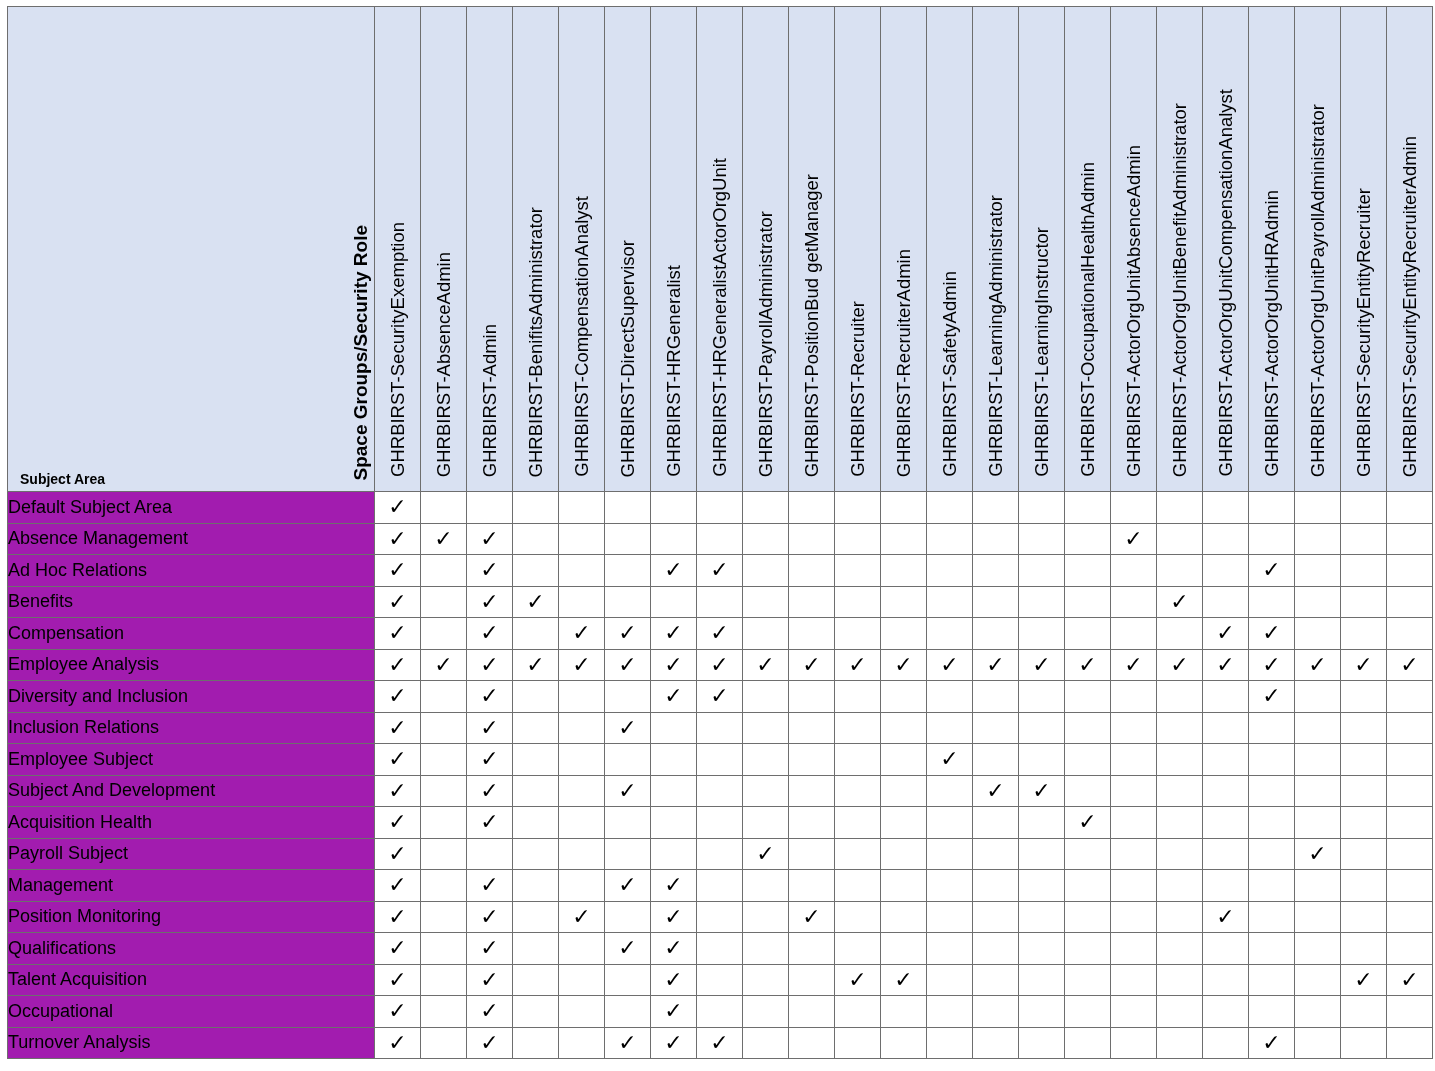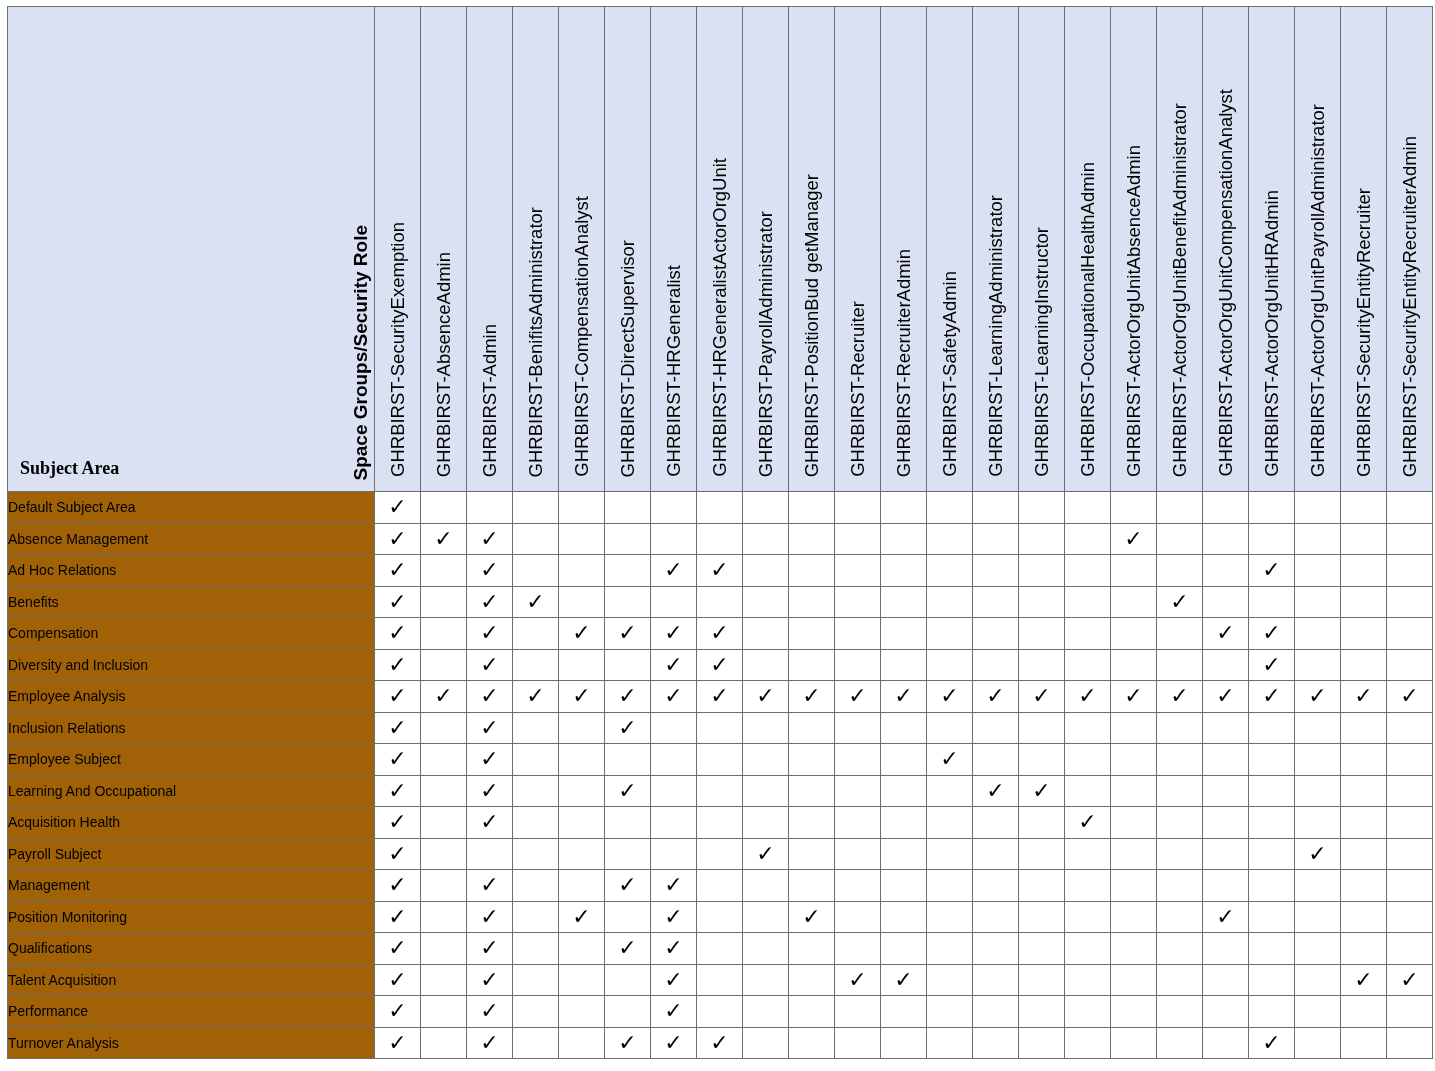--- a/index.html
+++ b/index.html
@@ -12,37 +12,37 @@
   }
   table.matrix td, table.matrix th {
     border: 1.5px solid #6e6e6e; padding: 0; box-sizing: border-box;
   }
   col.c-subject { width: 367px; }
   col.c-role { width: 46px; }
   tr.head-row { height: 485px; }
   tr.head-row th { background: #d9e1f2; vertical-align: bottom; position: relative; font-weight: normal; }
   th.corner { text-align: left; }
   .corner-subject {
-    position: absolute; left: 12px; bottom: 12px;
-    font-weight: bold; font-size: 18px; font-family: Liberation Serif, serif;
+    position: absolute; left: 12px; bottom: 4px;
+    font-weight: bold; font-size: 14px;
   }
   .corner-roles {
     position: absolute; right: 2px; bottom: 10px;
     writing-mode: vertical-rl; transform: rotate(180deg);
     font-weight: bold; font-size: 19px; white-space: nowrap;
   }
   .role-label {
     display: inline-block;
     writing-mode: vertical-rl; transform: rotate(180deg);
     font-size: 18.5px; white-space: nowrap; line-height: 44px;
     margin-bottom: 10px;
   }
   tr.body-row { height: 31.5px; }
   td.subject-cell {
-    background: #a16207; font-size: 14px; padding-left: 12px; white-space: nowrap;
+    background: #a21caf; font-size: 18px; padding-left: 12px; white-space: nowrap;
     vertical-align: middle;
   }
   td.check-cell {
     background: #ffffff; text-align: center; vertical-align: middle;
     font-size: 22px; font-weight: bold; line-height: 1;
   }
 </style>
 </head>
 <body>
 
@@ -229,20 +229,46 @@
         <td class="check-cell"></td>
         <td class="check-cell"></td>
         <td class="check-cell"></td>
         <td class="check-cell"><span>✓</span></td>
         <td class="check-cell"><span>✓</span></td>
         <td class="check-cell"></td>
         <td class="check-cell"></td>
         <td class="check-cell"></td>
       </tr>
       <tr class="body-row">
+        <td class="subject-cell">Employee Analysis</td>
+        <td class="check-cell"><span>✓</span></td>
+        <td class="check-cell"><span>✓</span></td>
+        <td class="check-cell"><span>✓</span></td>
+        <td class="check-cell"><span>✓</span></td>
+        <td class="check-cell"><span>✓</span></td>
+        <td class="check-cell"><span>✓</span></td>
+        <td class="check-cell"><span>✓</span></td>
+        <td class="check-cell"><span>✓</span></td>
+        <td class="check-cell"><span>✓</span></td>
+        <td class="check-cell"><span>✓</span></td>
+        <td class="check-cell"><span>✓</span></td>
+        <td class="check-cell"><span>✓</span></td>
+        <td class="check-cell"><span>✓</span></td>
+        <td class="check-cell"><span>✓</span></td>
+        <td class="check-cell"><span>✓</span></td>
+        <td class="check-cell"><span>✓</span></td>
+        <td class="check-cell"><span>✓</span></td>
+        <td class="check-cell"><span>✓</span></td>
+        <td class="check-cell"><span>✓</span></td>
+        <td class="check-cell"><span>✓</span></td>
+        <td class="check-cell"><span>✓</span></td>
+        <td class="check-cell"><span>✓</span></td>
+        <td class="check-cell"><span>✓</span></td>
+      </tr>
+      <tr class="body-row">
         <td class="subject-cell">Diversity and Inclusion</td>
         <td class="check-cell"><span>✓</span></td>
         <td class="check-cell"></td>
         <td class="check-cell"><span>✓</span></td>
         <td class="check-cell"></td>
         <td class="check-cell"></td>
         <td class="check-cell"></td>
         <td class="check-cell"><span>✓</span></td>
         <td class="check-cell"><span>✓</span></td>
         <td class="check-cell"></td>
@@ -255,46 +281,20 @@
         <td class="check-cell"></td>
         <td class="check-cell"></td>
         <td class="check-cell"></td>
         <td class="check-cell"></td>
         <td class="check-cell"><span>✓</span></td>
         <td class="check-cell"></td>
         <td class="check-cell"></td>
         <td class="check-cell"></td>
       </tr>
       <tr class="body-row">
-        <td class="subject-cell">Employee Analysis</td>
-        <td class="check-cell"><span>✓</span></td>
-        <td class="check-cell"><span>✓</span></td>
-        <td class="check-cell"><span>✓</span></td>
-        <td class="check-cell"><span>✓</span></td>
-        <td class="check-cell"><span>✓</span></td>
-        <td class="check-cell"><span>✓</span></td>
-        <td class="check-cell"><span>✓</span></td>
-        <td class="check-cell"><span>✓</span></td>
-        <td class="check-cell"><span>✓</span></td>
-        <td class="check-cell"><span>✓</span></td>
-        <td class="check-cell"><span>✓</span></td>
-        <td class="check-cell"><span>✓</span></td>
-        <td class="check-cell"><span>✓</span></td>
-        <td class="check-cell"><span>✓</span></td>
-        <td class="check-cell"><span>✓</span></td>
-        <td class="check-cell"><span>✓</span></td>
-        <td class="check-cell"><span>✓</span></td>
-        <td class="check-cell"><span>✓</span></td>
-        <td class="check-cell"><span>✓</span></td>
-        <td class="check-cell"><span>✓</span></td>
-        <td class="check-cell"><span>✓</span></td>
-        <td class="check-cell"><span>✓</span></td>
-        <td class="check-cell"><span>✓</span></td>
-      </tr>
-      <tr class="body-row">
         <td class="subject-cell">Inclusion Relations</td>
         <td class="check-cell"><span>✓</span></td>
         <td class="check-cell"></td>
         <td class="check-cell"><span>✓</span></td>
         <td class="check-cell"></td>
         <td class="check-cell"></td>
         <td class="check-cell"><span>✓</span></td>
         <td class="check-cell"></td>
         <td class="check-cell"></td>
         <td class="check-cell"></td>
@@ -333,21 +333,21 @@
         <td class="check-cell"></td>
         <td class="check-cell"></td>
         <td class="check-cell"></td>
         <td class="check-cell"></td>
         <td class="check-cell"></td>
         <td class="check-cell"></td>
         <td class="check-cell"></td>
         <td class="check-cell"></td>
       </tr>
       <tr class="body-row">
-        <td class="subject-cell">Learning And Occupational</td>
+        <td class="subject-cell">Subject And Development</td>
         <td class="check-cell"><span>✓</span></td>
         <td class="check-cell"></td>
         <td class="check-cell"><span>✓</span></td>
         <td class="check-cell"></td>
         <td class="check-cell"></td>
         <td class="check-cell"><span>✓</span></td>
         <td class="check-cell"></td>
         <td class="check-cell"></td>
         <td class="check-cell"></td>
         <td class="check-cell"></td>
@@ -515,21 +515,21 @@
         <td class="check-cell"></td>
         <td class="check-cell"></td>
         <td class="check-cell"></td>
         <td class="check-cell"></td>
         <td class="check-cell"></td>
         <td class="check-cell"></td>
         <td class="check-cell"><span>✓</span></td>
         <td class="check-cell"><span>✓</span></td>
       </tr>
       <tr class="body-row">
-        <td class="subject-cell">Performance</td>
+        <td class="subject-cell">Occupational</td>
         <td class="check-cell"><span>✓</span></td>
         <td class="check-cell"></td>
         <td class="check-cell"><span>✓</span></td>
         <td class="check-cell"></td>
         <td class="check-cell"></td>
         <td class="check-cell"></td>
         <td class="check-cell"><span>✓</span></td>
         <td class="check-cell"></td>
         <td class="check-cell"></td>
         <td class="check-cell"></td>

